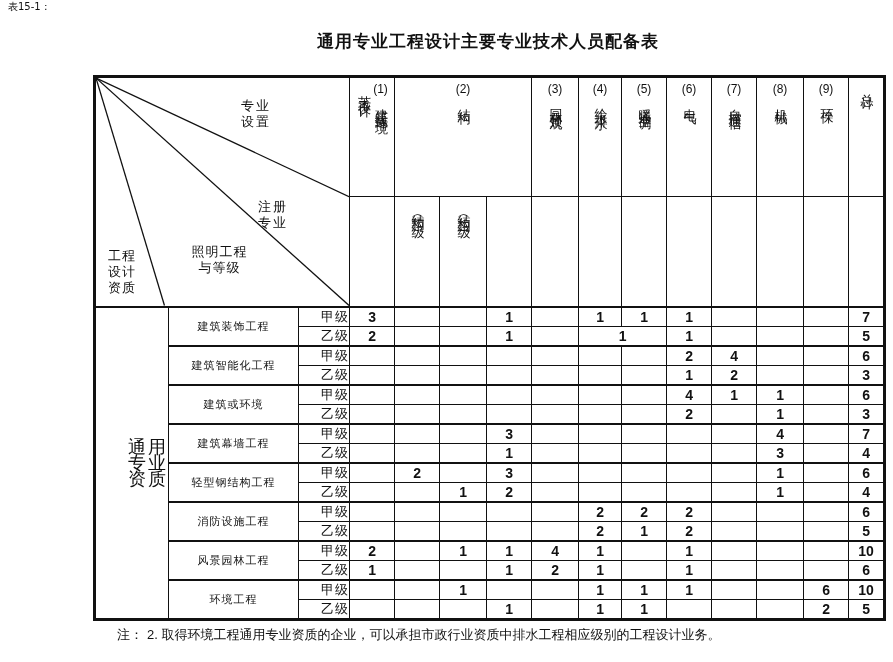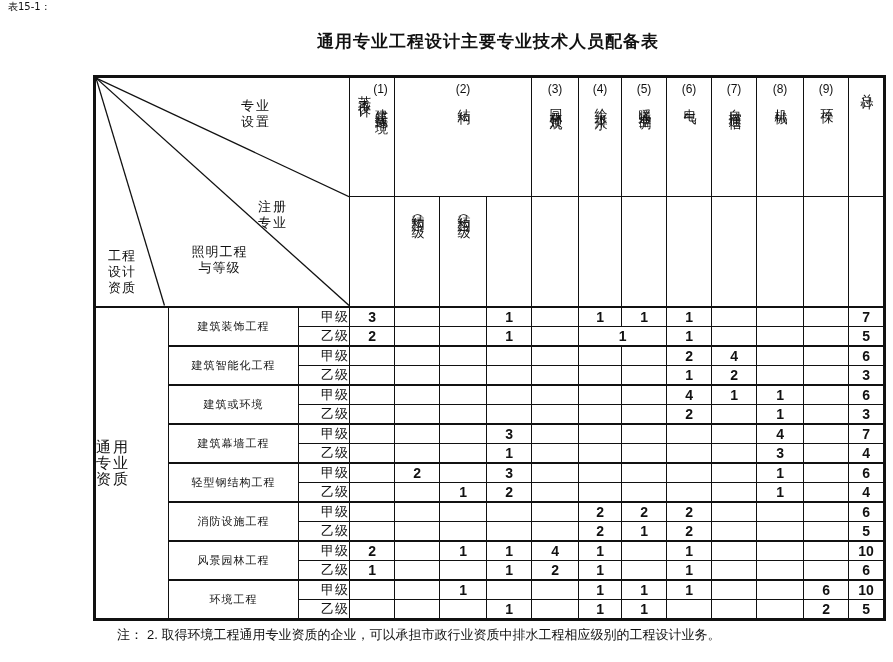--- a/index.html
+++ b/index.html
@@ -37,21 +37,21 @@
   .corner-lbl{position:absolute;font-size:13px;text-align:center;line-height:16px;letter-spacing:2px;}
   .corner-lbl span{display:block;}
   .lbl-setup{left:120px;top:20px;width:80px;}
   .lbl-reg{left:138px;top:106px;width:78px;margin-top:15px;}
   .lbl-type{left:76px;top:166px;width:95px;letter-spacing:1px;}
   .lbl-qual{left:2px;top:170px;width:48px;letter-spacing:1px;}
 
   
   tbody tr{height:19px;}
   tr.group-start td{border-top:2px solid #111;}
-  td.qual-cell{text-align:left;font-size:15px;letter-spacing:2px;line-height:16px;}
+  td.qual-cell{text-align:right;font-size:18px;letter-spacing:2px;line-height:16px;}
   td.row-label{text-align:center;font-size:11px;letter-spacing:1px;}
   td.grade-cell{text-align:right;font-size:13px;letter-spacing:1px;}
   td.data-cell{text-align:center;font-size:14px;font-weight:600;font-family:"Liberation Sans",sans-serif;}
 
   
   .notes{position:absolute;left:117px;top:626px;display:flex;font-size:13px;line-height:17px;}
   .notes .note-label{white-space:nowrap;margin-right:4px;}
 </style>
 </head>
 <body>

